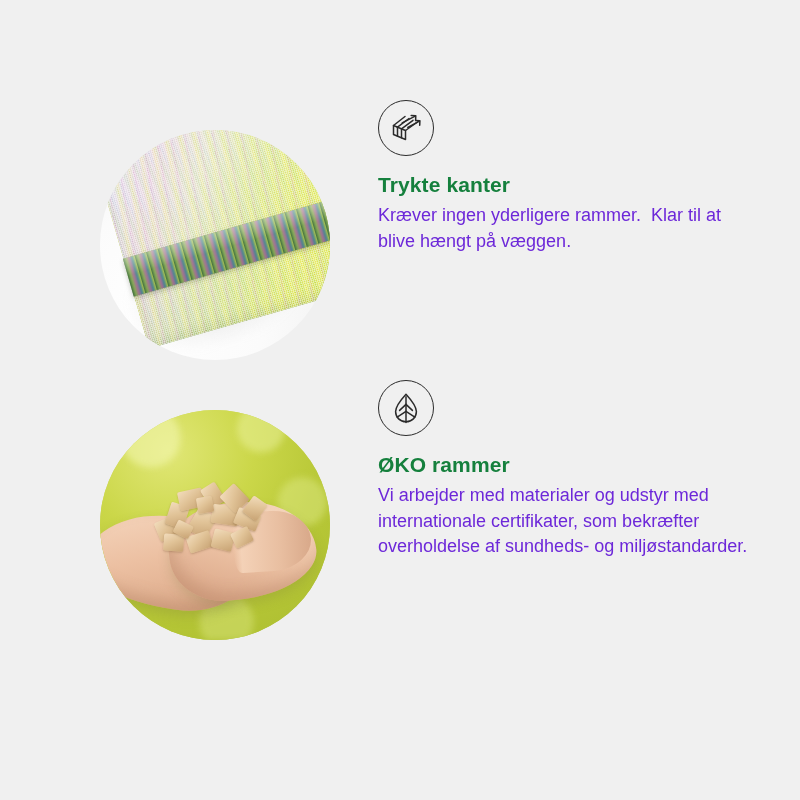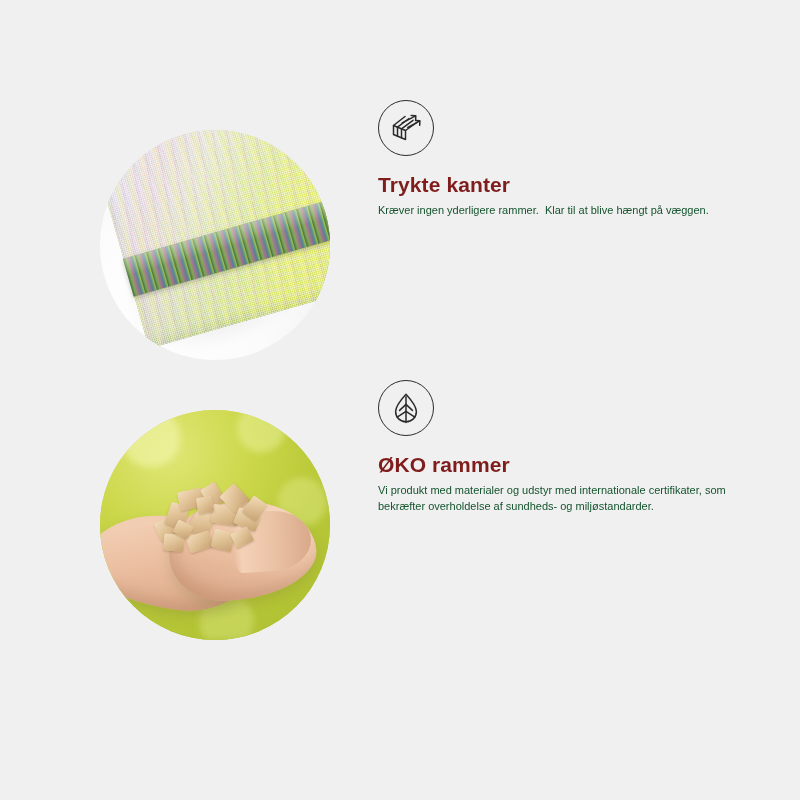--- a/index.html
+++ b/index.html
@@ -226,29 +226,29 @@
     display: flex;
     align-items: center;
     justify-content: center;
   }
   .badge svg { display: block; }
 
   .feature-title {
     margin: 16px 0 0 0;
     font-size: 21px;
     font-weight: 600;
-    color: #7f1d1d;
+    color: #15803d;
     letter-spacing: 0.1px;
     line-height: 1.2;
   }
   .feature-desc {
     margin: 6px 0 0 0;
-    font-size: 11px;
+    font-size: 18px;
     font-weight: 400;
-    color: #14532d;
+    color: #6d28d9;
     line-height: 1.42;
     max-width: 372px;
     white-space: pre-wrap;
   }
 </style>
 </head>
 <body>
 
 <div class="page">
 
@@ -329,17 +329,17 @@
           <path d="M17 5.8 L17 31.4"></path>
           <path d="M17 13.4 L10.6 19.4"></path>
           <path d="M17 13.4 L23.4 19.4"></path>
           <path d="M17 20.4 L8.2 26.2"></path>
           <path d="M17 20.4 L25.8 26.2"></path>
         </svg>
       </div>
 
       <h2 class="feature-title">ØKO rammer</h2>
 
-      <p class="feature-desc">Vi produkt med materialer og udstyr med internationale certifikater, som bekræfter overholdelse af sundheds- og miljøstandarder.</p>
+      <p class="feature-desc">Vi arbejder med materialer og udstyr med internationale certifikater, som bekræfter overholdelse af sundheds- og miljøstandarder.</p>
     </div>
   </section>
 
 </div>
 
 </body></html>

